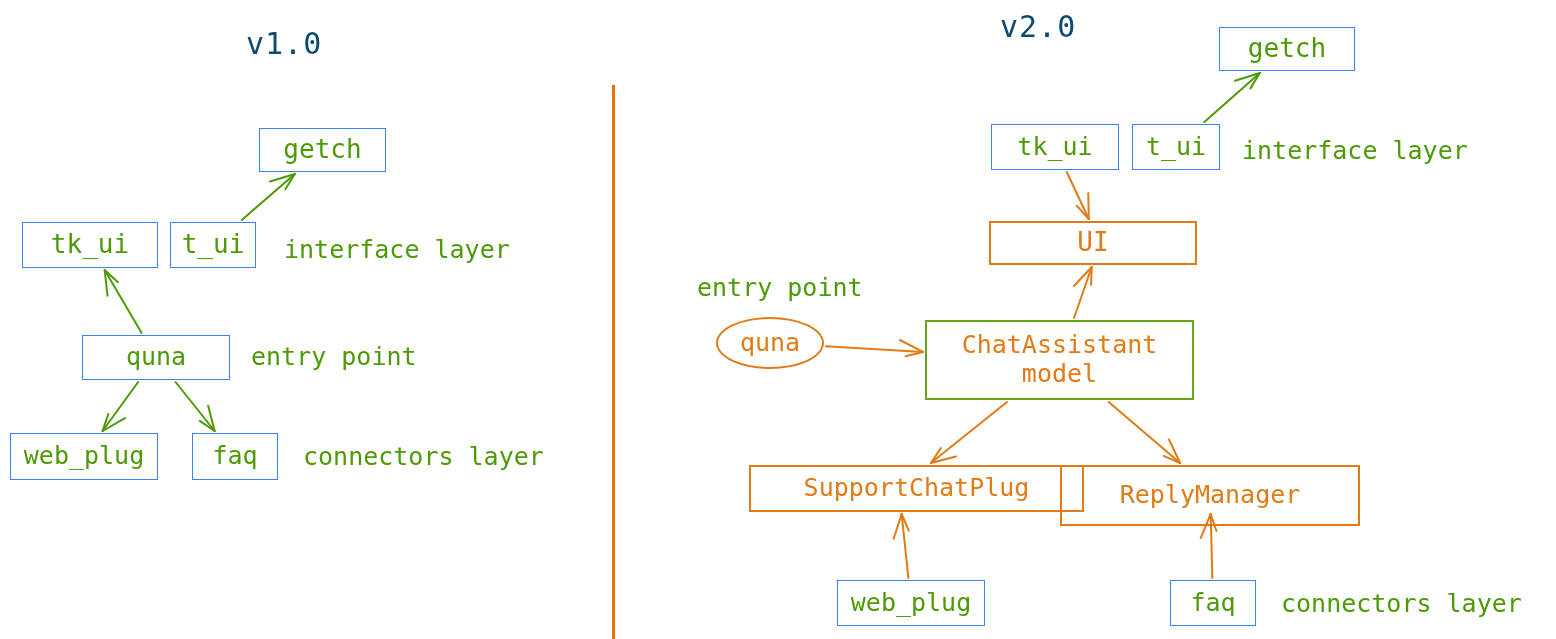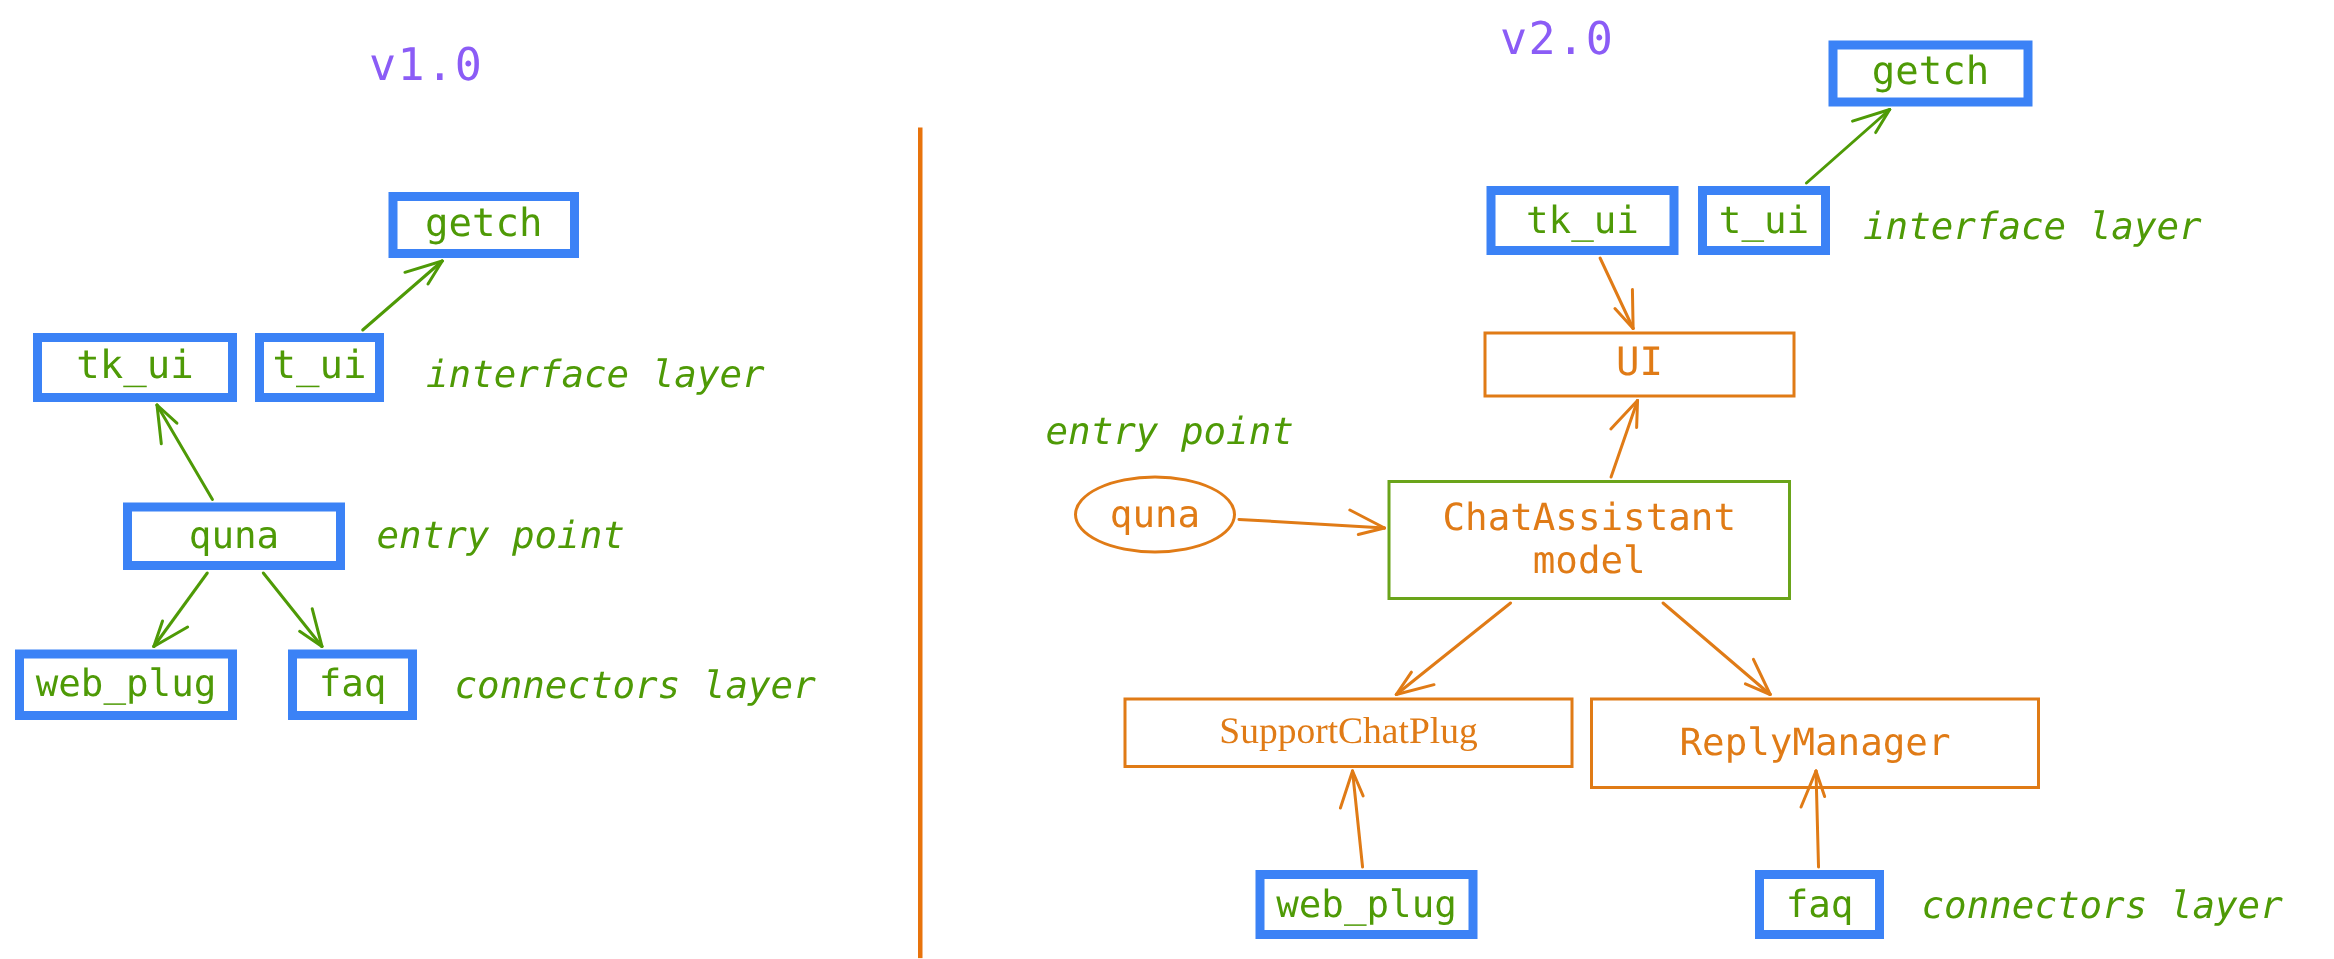--- a/index.html
+++ b/index.html
@@ -31,46 +31,45 @@
     box-sizing: border-box;
     display: flex;
     align-items: center;
     justify-content: center;
     text-align: center;
     background: transparent;
     line-height: 1.15;
     white-space: pre;
   }
   .node.green {
-    border: 6px solid #3b82f6;
+    border: 1px solid #3b82f6;
     color: #4e9a06;
   }
   .node.orange {
     border: 2px solid #e07b16;
     color: #e07b16;
   }
   .node.green-border-orange-text {
     border: 2px solid #6aa41a;
     color: #e07b16;
   }
   .node.ellipse {
     border: 2px solid #e07b16;
     color: #e07b16;
     border-radius: 50%;
   }
   .label {
     position: absolute;
     white-space: pre;
     line-height: 1.15;
-    font-style: italic;
   }
   .label.green { color: #4e9a06; }
   .title {
     position: absolute;
-    color: #8b5cf6;
+    color: #0c4a6e;
     font-size: 30px;
     font-weight: 400;
     letter-spacing: 1px;
     white-space: pre;
     text-align: center;
   }
   .divider {
     position: absolute;
     background: #e8730c;
     width: 3px;
@@ -161,21 +160,21 @@
       <div class="label green" style="left: 303px; top: 443px; font-size: 25px;">connectors layer</div>
     </div>
   <div id="v2-layer">
       <div class="node green" style="left: 1219px; top: 27px; width: 136px; height: 44px; font-size: 26px;">getch</div>
       <div class="node green" style="left: 991px; top: 124px; width: 128px; height: 46px; font-size: 25px;">tk_ui</div>
       <div class="node green" style="left: 1132px; top: 124px; width: 88px; height: 46px; font-size: 25px;">t_ui</div>
       <div class="node orange" style="left: 989px; top: 221px; width: 208px; height: 44px; font-size: 26px;">UI</div>
       <div class="node ellipse" style="left: 716px; top: 317px; width: 108px; height: 52px; font-size: 25px;">quna</div>
       <div class="node green-border-orange-text" style="left: 925px; top: 320px; width: 269px; height: 80px; font-size: 25px;">ChatAssistant
 model</div>
-      <div class="node orange" style="left: 749px; top: 465px; width: 300px; height: 47px; font-size: 25px; font-family: Liberation Serif, serif;">SupportChatPlug</div>
+      <div class="node orange" style="left: 749px; top: 465px; width: 335px; height: 47px; font-size: 25px;">SupportChatPlug</div>
       <div class="node orange" style="left: 1060px; top: 465px; width: 300px; height: 61px; font-size: 25px;">ReplyManager</div>
       <div class="node green" style="left: 837px; top: 580px; width: 148px; height: 46px; font-size: 25px;">web_plug</div>
       <div class="node green" style="left: 1170px; top: 580px; width: 86px; height: 46px; font-size: 25px;">faq</div>
       <div class="label green" style="left: 1242px; top: 137px; font-size: 25px;">interface layer</div>
       <div class="label green" style="left: 697px; top: 274px; font-size: 25px;">entry point</div>
       <div class="label green" style="left: 1281px; top: 590px; font-size: 25px;">connectors layer</div>
     </div>
 
 </div>
 

